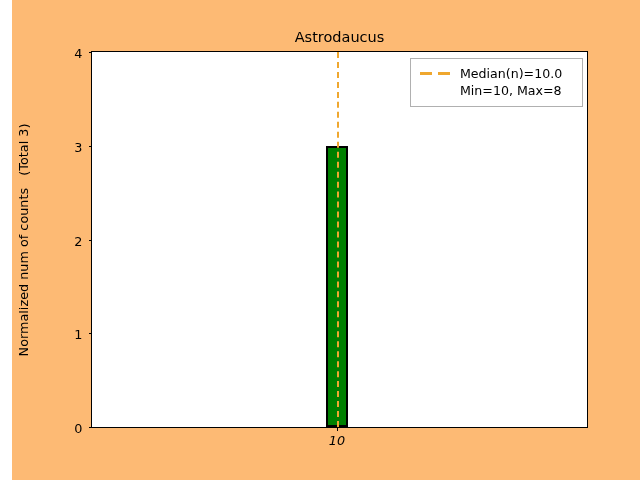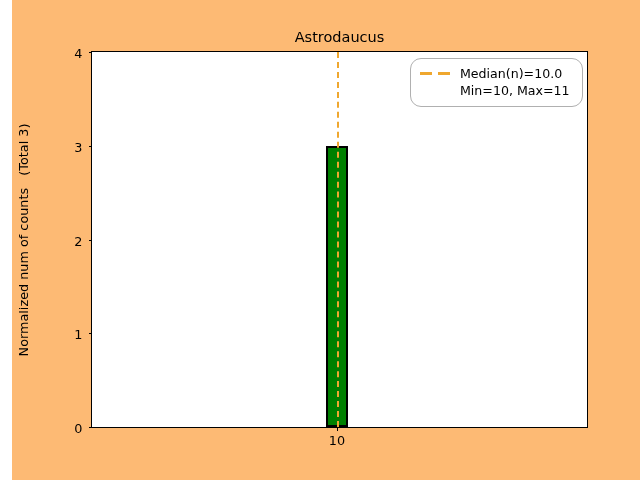--- a/index.html
+++ b/index.html
@@ -100,20 +100,21 @@
     border-left: 1.1px solid #000000;
   }
   .xtick-label {
     position: absolute;
     top: 100%;
     margin-top: 6px;
     transform: translateX(-50%);
     font-size: 12.8px;
     color: #000000;
     white-space: nowrap;
+    font-style: italic;
   }
 
   
   #xlabel {
     position: absolute;
     left: 79px;
     top: 452px;
     width: 497px;
     text-align: center;
     font-size: 12.8px;
@@ -137,21 +138,21 @@
   }
 
   
   #legend {
     position: absolute;
     left: 398px;
     top: 58px;
     width: 173px;
     box-sizing: border-box;
     border: 1px solid #b0b0b0;
-    border-radius: 11px;
+    border-radius: 0;
     background: #ffffff;
     padding: 6px 8px 7px 8px;
     z-index: 6;
   }
   .legend-row {
     display: flex;
     align-items: flex-start;
   }
   .legend-sample {
     flex: 0 0 auto;
@@ -222,18 +223,18 @@
 
 
   <div id="legend">
     <div class="legend-row">
       <span class="legend-sample">
         <span class="legend-dash d1"></span>
         <span class="legend-dash d2"></span>
       </span>
       <span class="legend-texts">
         <span class="legend-label">Median(n)=10.0</span>
-        <span class="legend-label">Min=10, Max=11</span>
+        <span class="legend-label">Min=10, Max=8</span>
       </span>
     </div>
   </div>
 
 </div>
 
 </body></html>

